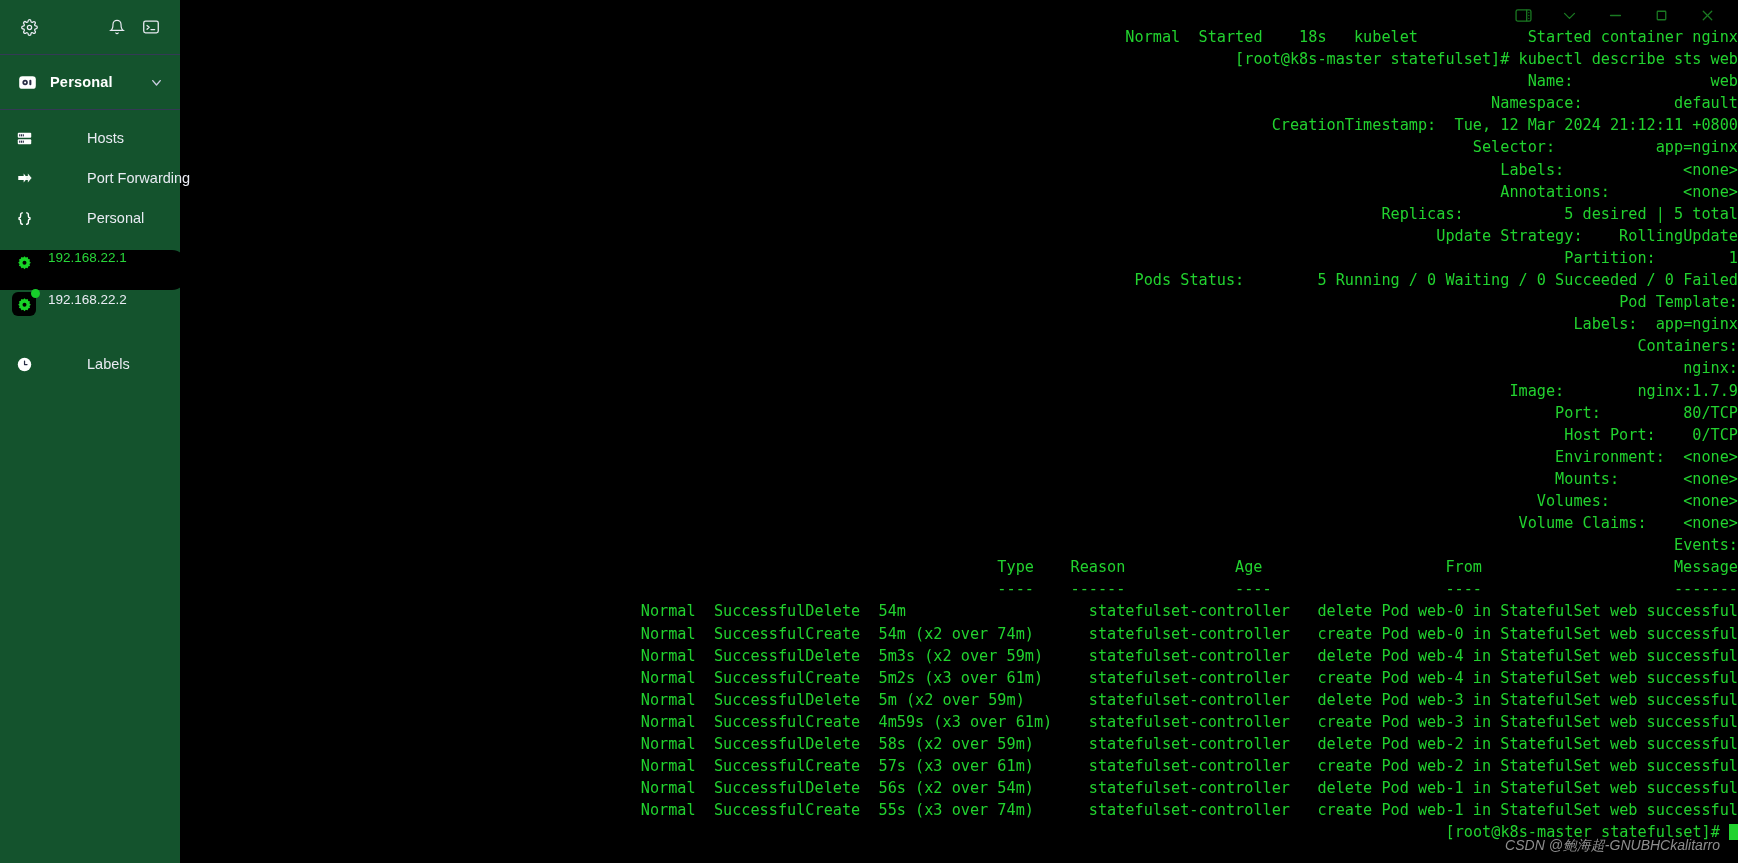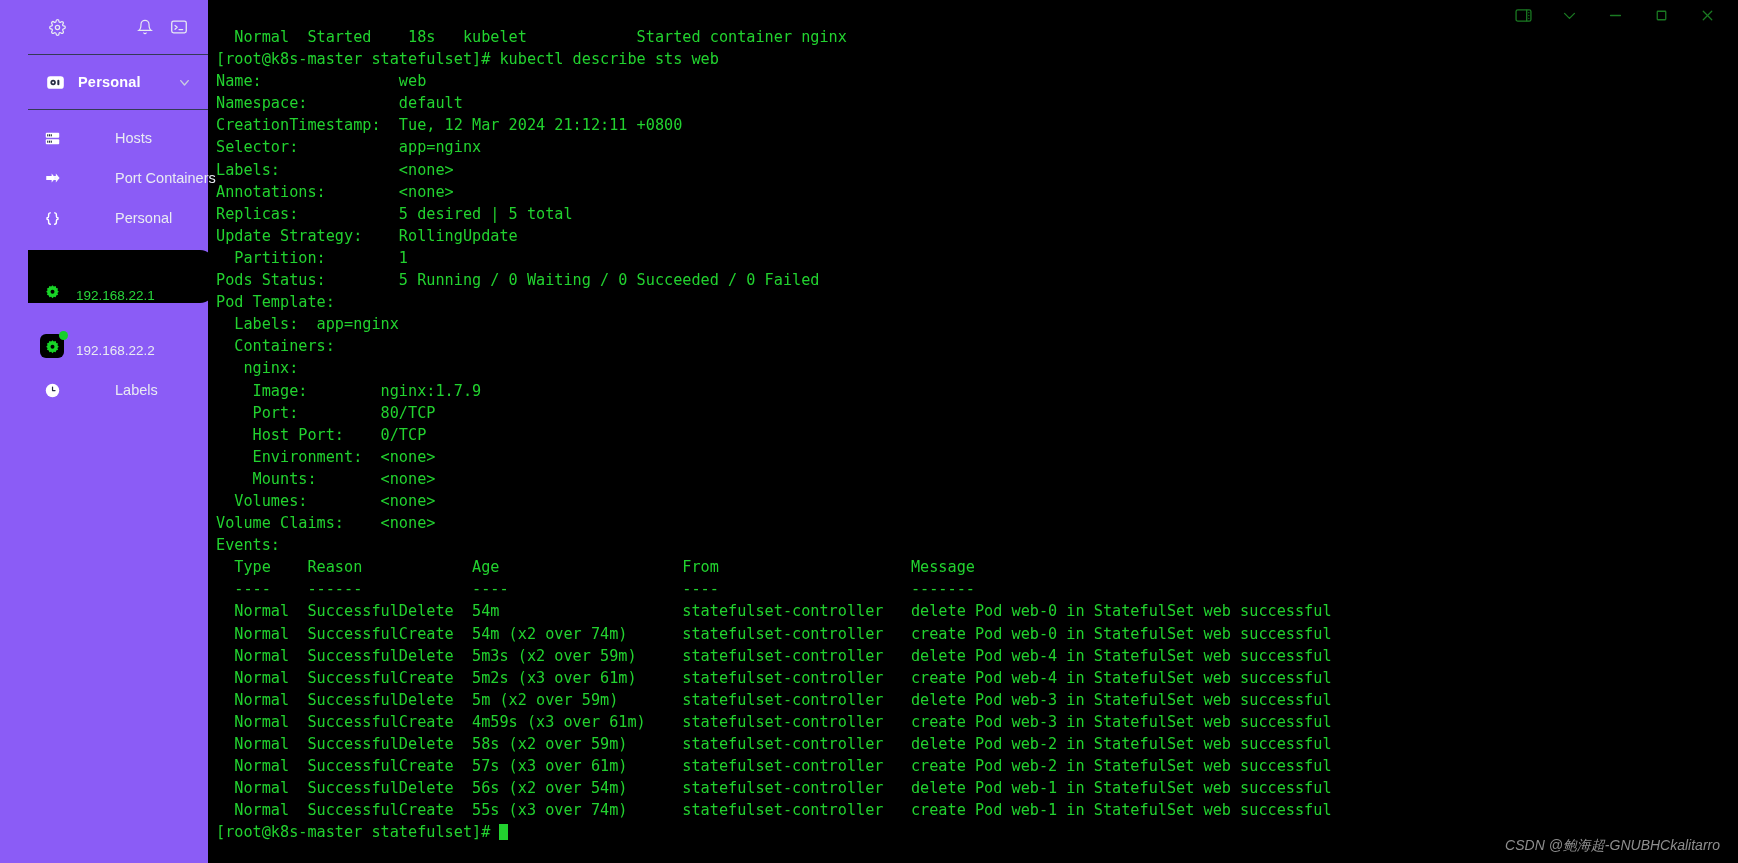--- a/index.html
+++ b/index.html
@@ -20,26 +20,25 @@
     width: 1738px;
     height: 863px;
     background: #000000;
   }
 
   
   #sidebar {
     width: 180px;
     min-width: 180px;
     height: 863px;
-    background: #8b5cf6;
+    background: #14532d;
     display: flex;
     flex-direction: column;
     position: relative;
     z-index: 5;
-    padding-left: 28px;
   }
 
   .sb-toolbar {
     height: 55px;
     display: flex;
     align-items: center;
     padding: 0 16px;
     box-sizing: border-box;
     border-bottom: 1px solid #343a55;
   }
@@ -109,23 +108,23 @@
   }
   .nav-item .nav-label {
     color: #e9ebf3;
     font-size: 14.5px;
     margin-left: 8px;
     white-space: nowrap;
   }
 
   
   .host-item {
-    height: 53px;
-    display: flex;
-    align-items: flex-end;
+    height: 40px;
+    display: flex;
+    align-items: flex-start;
     padding: 0 10px 0 12px;
     box-sizing: border-box;
     cursor: pointer;
     position: relative;
     margin: 2px 0;
   }
   .host-item.active {
     background: #000000;
     border-radius: 0 14px 14px 0;
     margin-right: -6px;
@@ -202,21 +201,21 @@
     padding: 26px 0 0 8px;
     box-sizing: border-box;
     font-family: "DejaVu Sans Mono", "Liberation Mono", monospace;
     font-size: 15.2px;
     line-height: 22.1px;
     color: #22d22f;
     white-space: pre;
     letter-spacing: 0px;
     overflow: hidden;
   }
-  #term-output .line { display: block; height: 22.1px; }
+  #term-output .line { display: block; height: 22.1px; text-align: right; }
 
   .cursor-block {
     display: inline-block;
     width: 9px;
     height: 16px;
     background: #22d22f;
     vertical-align: -3px;
   }
 
   #watermark {
@@ -297,21 +296,21 @@
       </div>
 
 
       <div class="nav-item">
         <span class="nav-icon">
           <svg width="18" height="18" viewBox="0 0 24 24" fill="currentColor">
             <path d="M3 9.2h7.2V6l5 6-5 6v-3.2H3z"></path>
             <path d="M12.2 9.2h3.6V6l5 6-5 6v-3.2h-3.6l3-2.8z" opacity="0.95"></path>
           </svg>
         </span>
-        <span class="nav-label">Port Containers</span>
+        <span class="nav-label">Port Forwarding</span>
       </div>
 
       <div class="nav-item">
         <span class="nav-icon">
           <svg width="17" height="17" viewBox="0 0 24 24" fill="none" stroke="currentColor" stroke-width="2" stroke-linecap="round" stroke-linejoin="round">
             <path d="M9 4c-2 0-2.5 1-2.5 2.6v2.1c0 1.6-1 2.3-2.2 2.3v2c1.2 0 2.2.7 2.2 2.3v2.1C6.5 19 7 20 9 20"></path>
             <path d="M15 4c2 0 2.5 1 2.5 2.6v2.1c0 1.6 1 2.3 2.2 2.3v2c-1.2 0-2.2.7-2.2 2.3v2.1c0 1.6-.5 2.6-2.5 2.6"></path>
           </svg>
         </span>
         <span class="nav-label">Personal</span>

